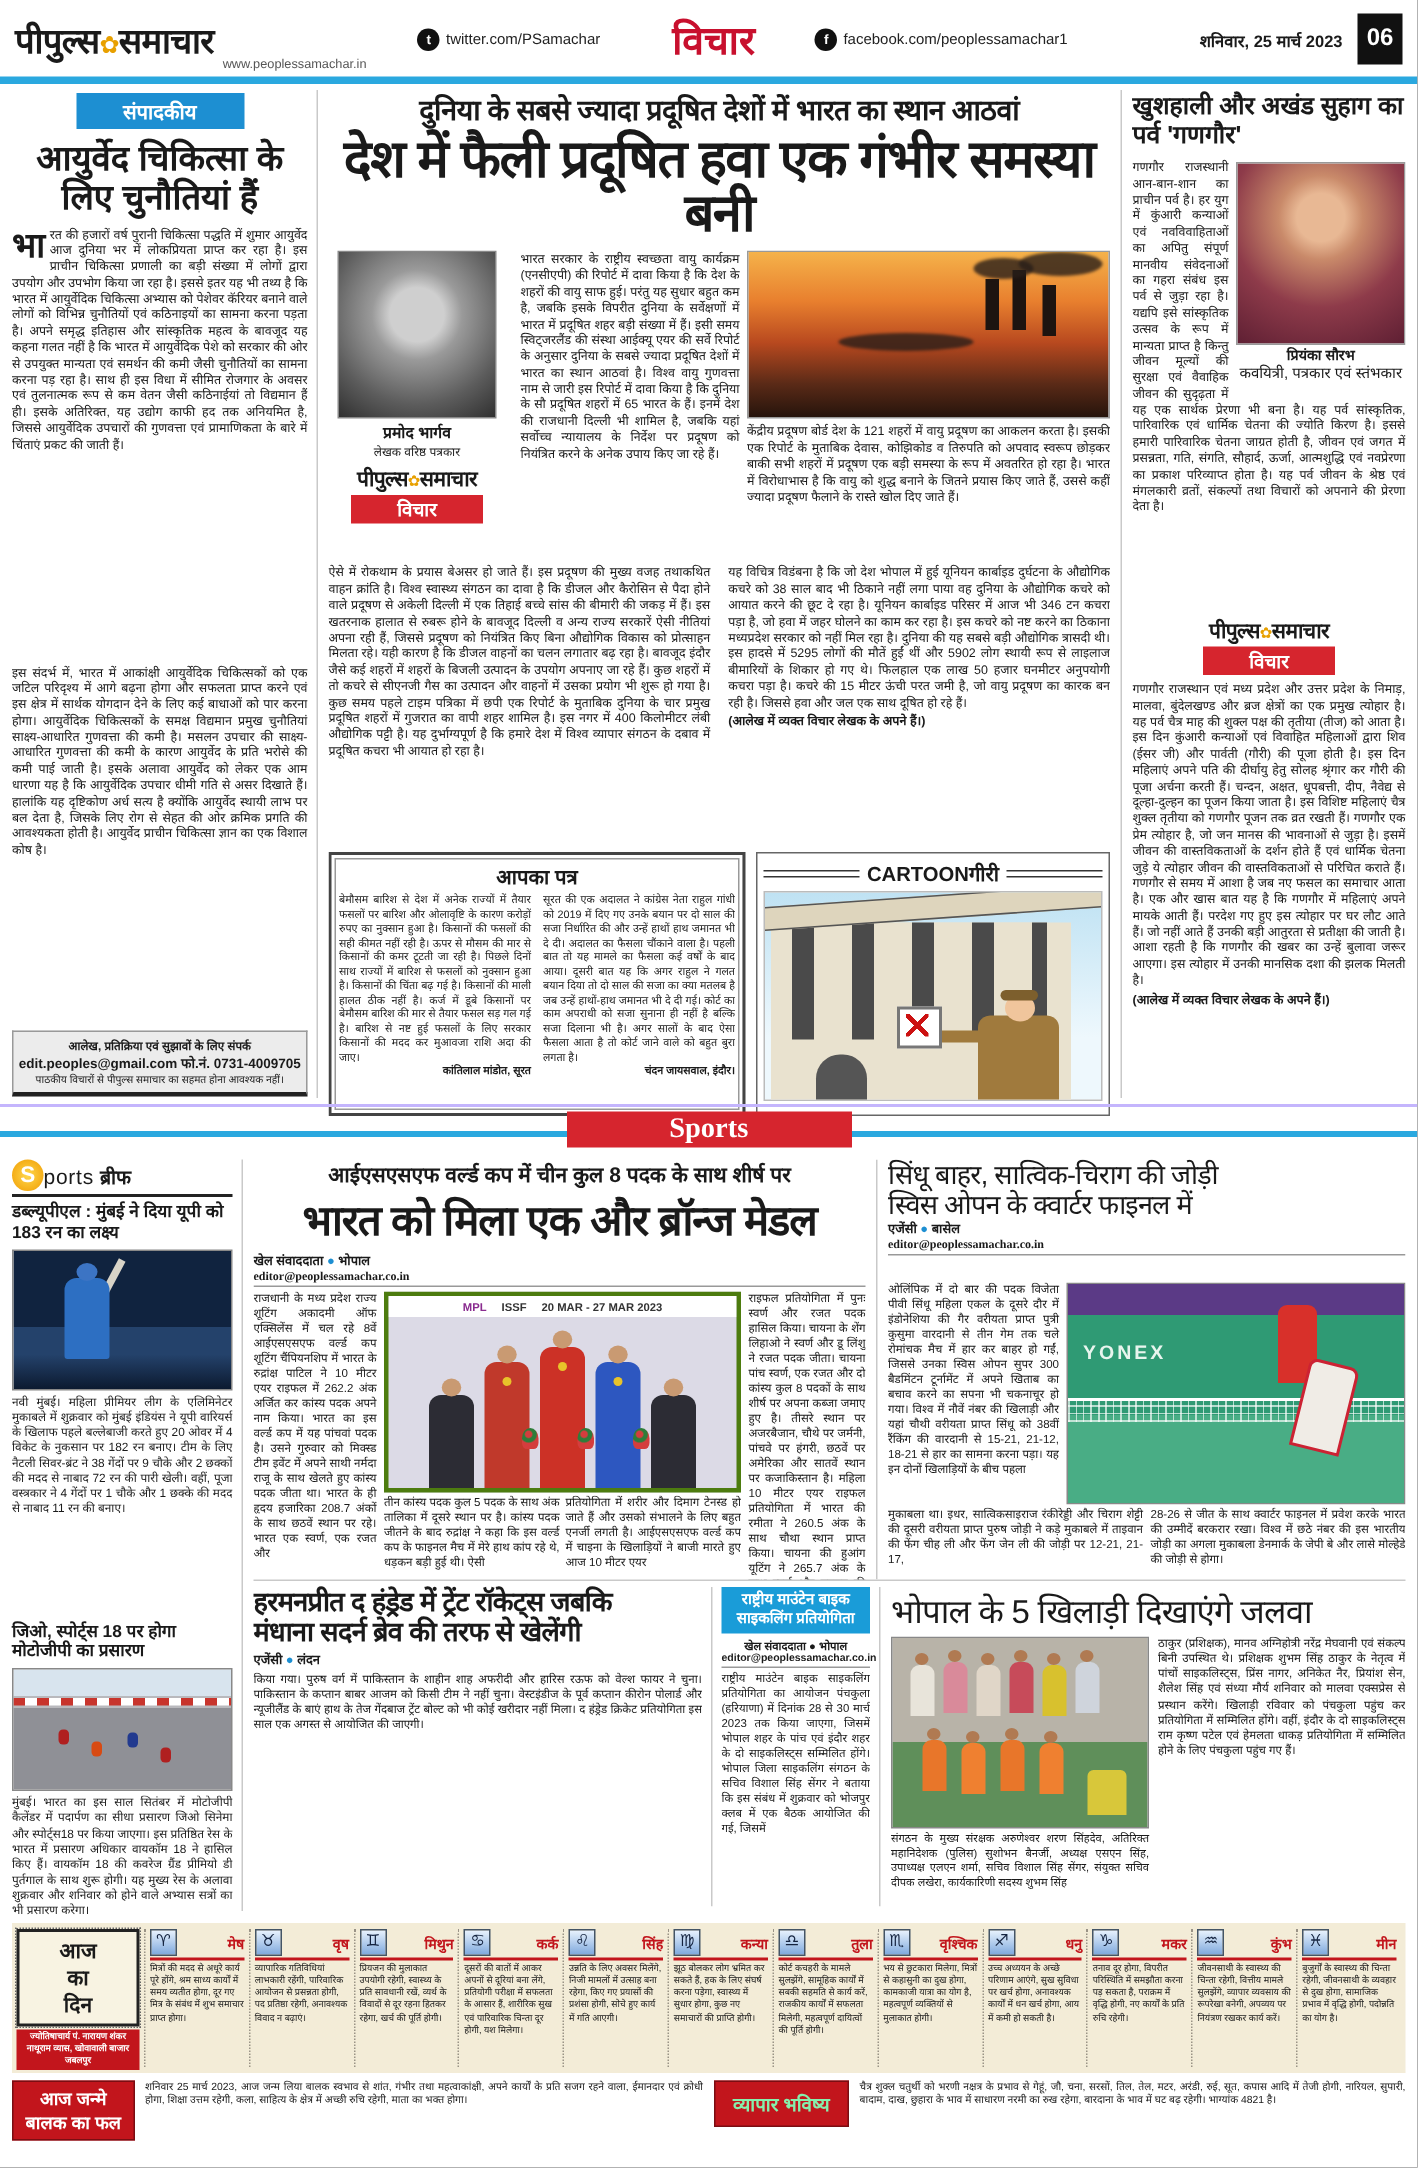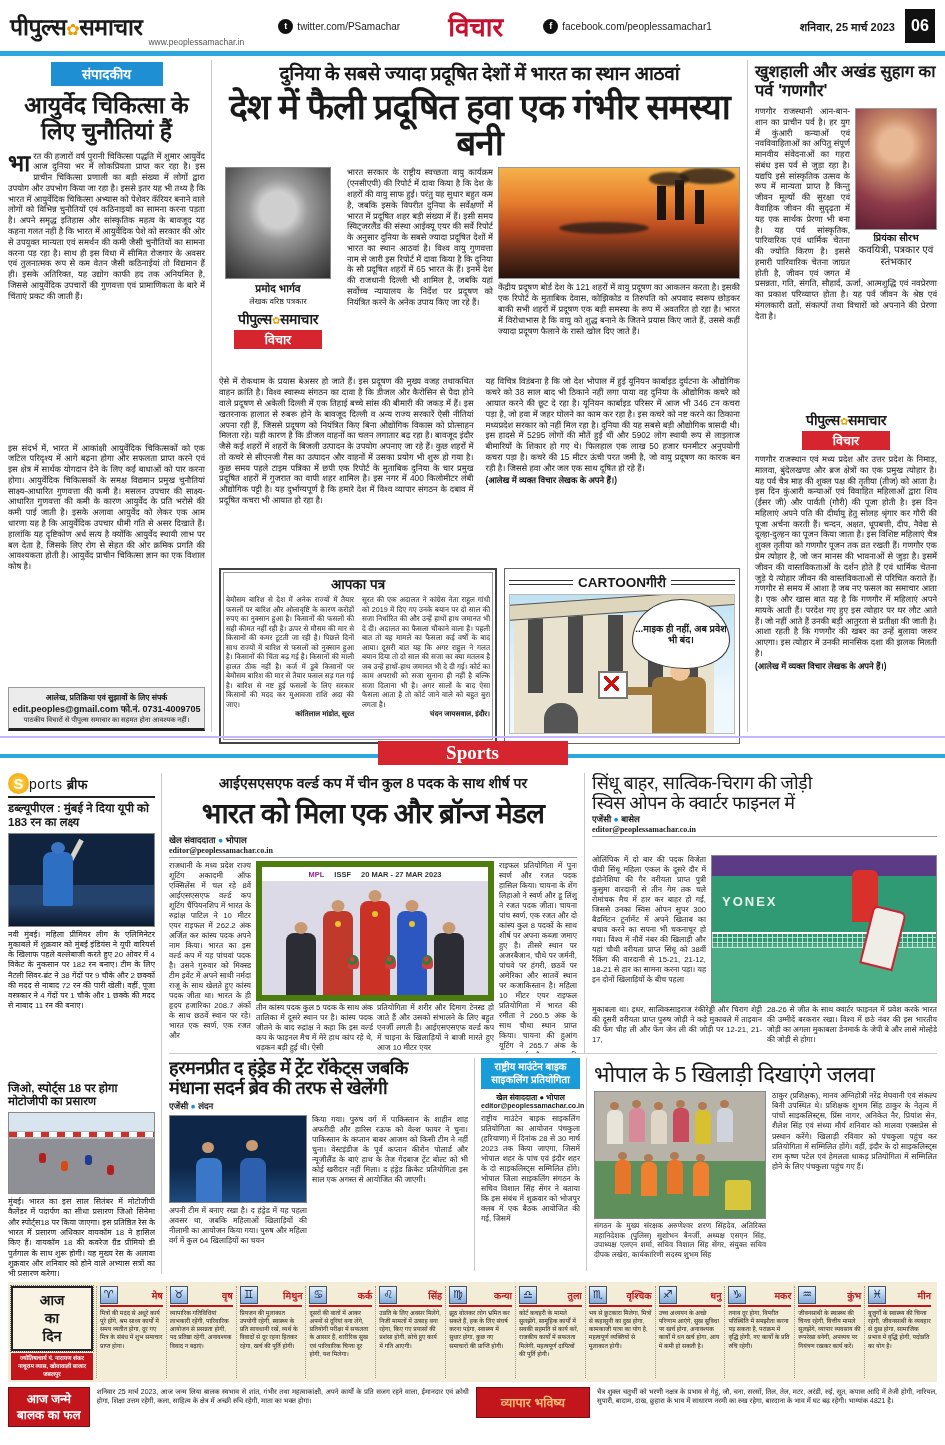--- a/index.html
+++ b/index.html
@@ -85,21 +85,21 @@
   .cop-arm{position:absolute;right:76px;bottom:38px;width:34px;height:8px;background:#a07a3d;border-radius:4px;}
   .ct-sign{position:absolute;right:106px;bottom:34px;width:26px;height:24px;background:#fff;border:2px solid #777;}
   .ct-x{position:absolute;left:4px;top:3px;width:15px;height:15px;
         background:linear-gradient(45deg,transparent 43%,#cc1111 43% 57%,transparent 57%),
                    linear-gradient(-45deg,transparent 43%,#cc1111 43% 57%,transparent 57%);}
   .bubble{position:absolute;right:4px;top:4px;width:92px;height:64px;background:#fff;border:1.5px solid #333;
           border-radius:50% 50% 45% 55%/60% 60% 40% 40%;display:flex;align-items:center;justify-content:center;
           font-size:9.5px;font-weight:bold;text-align:center;line-height:1.25;padding:2px;}
   .g-head{font-size:16.5px;font-weight:900;line-height:1.18;margin:2px 0 5px;}
   .g-body{font-size:8.3px;line-height:1.3;overflow:hidden;}
-  .g-photo{float:right;width:82px;margin:2px 0 2px 5px;text-align:center;}
+  .g-photo{float:right;width:113px;margin:2px 0 2px 5px;text-align:center;}
   .g-img{height:120px;border:1px solid #999;background:
      radial-gradient(circle at 50% 30%,#e8b894 0 16px,#c98a6a 28px,#8e3b4a 60px,#5e1f33 100%);}
   .g-name{font-size:9.5px;font-weight:bold;margin-top:2px;}
   .g-role{font-size:10px;line-height:1.2;}
   .g-brand{text-align:center;margin:4px 0;}
   .g-body1{height:300px;}
   .g-body2{height:262px;}
   
   .sports-banner{position:relative;height:30px;border-top:2px solid #c4b5fd;margin-top:4px;}
   .sb-blue{position:absolute;left:0;right:0;top:16px;height:4px;background:#2aa8df;}
@@ -129,21 +129,21 @@
   .bronze{width:416px;border-right:1px solid #c9c9c9;padding-right:7px;box-sizing:border-box;}
   .bz-kicker{font-size:14px;font-weight:bold;text-align:center;}
   .bz-head{font-size:28px;font-weight:900;text-align:center;letter-spacing:-.8px;margin:1px 0 3px;}
   .by{font-size:8.6px;font-weight:bold;}
   .by .dot{color:#1d8fd2;}
   .email{font-size:8px;font-weight:bold;font-family:"Liberation Serif","DejaVu Serif",serif;
          border-bottom:1px solid #999;padding-bottom:2px;margin-bottom:3px;}
   .bz-row{display:flex;height:200px;overflow:hidden;}
   .bz-col1{width:82px;font-size:7.7px;line-height:1.3;padding-right:5px;overflow:hidden;}
   .bz-photo-wrap{width:238px;flex:none;}
-  .bz-photo{height:128px;border:6px solid #4d7c0f;background:#dcdae6;position:relative;overflow:hidden;}
+  .bz-photo{height:128px;border:3px solid #4d7c0f;background:#dcdae6;position:relative;overflow:hidden;}
   .issf-strip{height:14px;background:#fff;display:flex;gap:10px;justify-content:center;align-items:center;
               font-size:7.5px;font-weight:bold;color:#333;}
   .issf-strip .mpl{color:#8a2b8f;}
   .podium{position:absolute;left:0;right:0;bottom:0;top:14px;display:flex;align-items:flex-end;justify-content:center;gap:7px;}
   .fig{width:30px;border-radius:8px 8px 0 0;position:relative;}
   .fig::before{content:"";position:absolute;top:-11px;left:50%;transform:translateX(-50%);
                width:13px;height:12px;border-radius:50%;background:#c99a72;}
   .fig .med{position:absolute;top:10px;left:50%;transform:translateX(-50%);width:6px;height:6px;border-radius:50%;background:#e8c32a;}
   .fig .bq{position:absolute;bottom:26px;right:-6px;width:11px;height:14px;border-radius:50% 50% 30% 30%;
            background:radial-gradient(circle at 40% 30%,#d43d3d 2px,#2e7d3a 3px 5px,#d43d3d 6px);}
@@ -204,22 +204,22 @@
   .sign-top{display:flex;align-items:center;border-bottom:2px solid #c2151c;padding-bottom:1px;}
   .sign-icon{width:16px;height:16px;flex:none;background:linear-gradient(#e8f2fd,#7fa9dd);border:1px solid #456;
              font-size:11px;line-height:15px;text-align:center;color:#14233f;}
   .sign-name{color:#c2151c;font-weight:900;font-size:9.5px;margin-left:auto;}
   .sign-text{font-size:6.1px;line-height:1.34;padding-top:2px;}
   
   .bottom-row{display:flex;align-items:flex-start;margin:5px 8px 0;gap:7px;}
   .birth-box{background:#c2151c;color:#fff;font-weight:bold;font-size:12px;line-height:1.35;text-align:center;
              padding:3px 8px;border:1px solid #7a0d12;flex:none;}
   .birth-text{width:372px;font-size:6.9px;line-height:1.35;}
-  .trade-box{background:#c2151c;color:#fdba74;font-weight:900;font-size:12.5px;text-align:center;
-             padding:6px 24px;border:1px solid #7a0d12;flex:none;}
+  .trade-box{background:#c2151c;color:#86efac;font-weight:900;font-size:12.5px;text-align:center;
+             padding:6px 12px;border:1px solid #7a0d12;flex:none;}
   .trade-text{flex:1;font-size:6.9px;line-height:1.35;}
 </style>
 </head>
 <body>
 
 <div class="page">
 
   <div class="mast">
     <div class="logo"><span>पीपुल्स</span><span class="fl">✿</span><span>समाचार</span></div>
     <div class="site">www.peoplessamachar.in</div>
@@ -312,21 +312,20 @@
               <div class="ct-door"></div>
             </div>
             <div class="ct-roof"></div>
             <div class="cop-arm"></div>
             <div class="cop-body"></div>
             <div class="cop-head"></div>
             <div class="cop-cap"></div>
             <div class="ct-sign">
                 <div class="ct-x"></div>
               </div>
-            <div class="bubble">...माइक ही नहीं, अब प्रवेश भी बंद।</div>
           </div>
         </div>
       </div>
     </div>
 
     <div class="col-right">
       <div class="g-head">खुशहाली और अखंड सुहाग का पर्व 'गणगौर'</div>
       <div class="g-body g-body1 j">
         <div class="g-photo">
           <div class="g-img"></div>
@@ -445,29 +444,20 @@
 
       <div class="sp-row2">
 
         <div class="hundred">
           <div class="h-head">
             <div>हरमनप्रीत द हंड्रेड में ट्रेंट रॉकेट्स जबकि</div>
             <div>मंधाना सदर्न ब्रेव की तरफ से खेलेंगी</div>
           </div>
           <div class="by" style="margin-top:2px;"><span>एजेंसी</span> <span class="dot">●</span> <span>लंदन</span></div>
           <div class="h-row">
-            <div class="h-left">
-              <div class="ph-women">
-                <div class="wfig" style="left:26px;background:#3a77c9;"></div>
-                <div class="whead" style="left:32px;top:26px;"></div>
-                <div class="wfig" style="left:70px;background:#2d5fae;"></div>
-                <div class="whead" style="left:76px;top:24px;"></div>
-              </div>
-              <div class="h-c1 j">अपनी टीम में बनाए रखा है। द हंड्रेड में यह पहला अवसर था, जबकि महिलाओं खिलाड़ियों की नीलामी का आयोजन किया गया। पुरुष और महिला वर्ग में कुल 64 खिलाड़ियों का चयन</div>
-            </div>
             <div class="h-col2 j">किया गया। पुरुष वर्ग में पाकिस्तान के शाहीन शाह अफरीदी और हारिस रऊफ को वेल्श फायर ने चुना। पाकिस्तान के कप्तान बाबर आजम को किसी टीम ने नहीं चुना। वेस्टइंडीज के पूर्व कप्तान कीरोन पोलार्ड और न्यूजीलैंड के बाएं हाथ के तेज गेंदबाज ट्रेंट बोल्ट को भी कोई खरीदार नहीं मिला। द हंड्रेड क्रिकेट प्रतियोगिता इस साल एक अगस्त से आयोजित की जाएगी।</div>
           </div>
         </div>
 
         <div class="mtb">
           <div class="mtb-box">
             <div>राष्ट्रीय माउंटेन बाइक</div>
             <div>साइकलिंग प्रतियोगिता</div>
           </div>
           <div class="mtb-by">खेल संवाददाता ● भोपाल</div>

